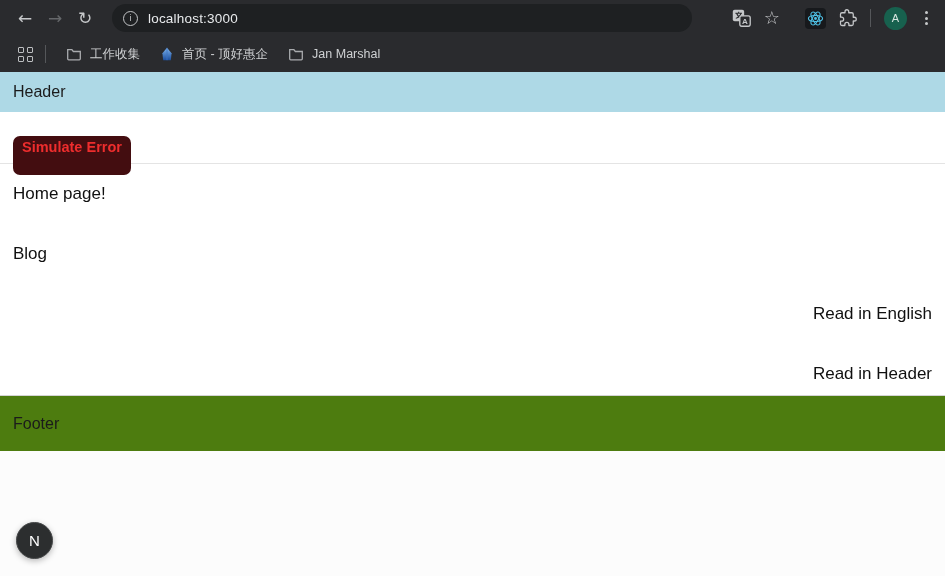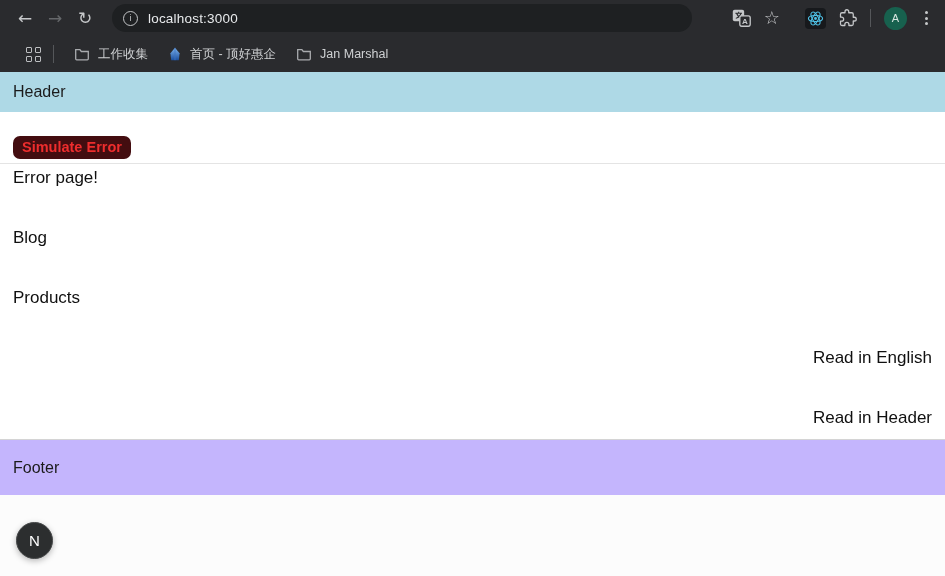--- a/index.html
+++ b/index.html
@@ -37,49 +37,49 @@
     display:flex; align-items:center; justify-content:center; margin-left:12px; cursor:pointer;
   }
   .vdiv { width:1px; height:18px; background:#55575a; }
   .avatar {
     width:23px; height:23px; border-radius:50%; background:#17614e; color:#d6e5df;
     font-size:11px; display:flex; align-items:center; justify-content:center; cursor:pointer;
   }
   .dots { display:flex; flex-direction:column; gap:2.5px; padding:0 5px; cursor:pointer; }
   .dots i { width:3px; height:3px; border-radius:50%; background:#c6c8ca; }
 
-  .bookmarks { height:36px; display:flex; align-items:center; padding:0 22px; }
+  .bookmarks { height:36px; display:flex; align-items:center; padding:0 14px; }
   .apps-grid {
     display:grid; grid-template-columns:6px 6px; gap:3px; padding:4px; cursor:pointer;
   }
   .apps-grid i { width:6px; height:6px; border:1.5px solid #bcbec0; border-radius:1px; }
   .bm-div { width:1px; height:18px; background:#55575a; margin:0 10px 0 8px; }
   .bookmark {
     display:flex; align-items:center; gap:8px; padding:0 10px; height:26px;
     color:#cfd1d3; font-size:12.5px; border-radius:6px; cursor:pointer; white-space:nowrap;
   }
 
   
   .page { position:relative; height:504px; background:#ffffff; }
   .site-header {
     height:40px; background:#aed9e6; display:flex; align-items:center;
     padding:0 13px; font-size:16px; color:#1b1b1b;
   }
   .full-hr { position:absolute; left:0; top:91px; width:100%; border-top:1px solid #e4e4e4; }
   .content { padding:24px 13px 0; position:relative; }
   .simulate-btn {
     position:relative; z-index:2; display:inline-block; background:#430d10; color:#ee2d2d;
-    font-weight:bold; font-size:14.5px; line-height:18px; padding:2px 9px 3px;
+    font-weight:bold; font-size:14.5px; line-height:18px; padding:2px 9px 19px;
     border:none; border-radius:7px; cursor:pointer; font-family:"Liberation Sans", sans-serif;
   }
   .home-line { margin-top:7px; font-size:17px; line-height:24px; color:#101010; }
   .nav-link { display:block; font-size:17px; line-height:24px; color:#101010; text-decoration:none; cursor:pointer;margin-top:36px; }
   .locale-group { margin-top:24px;text-align:right; }
   .site-footer {
-    margin-top:9px; border-top:1px solid #d4d4d4; height:56px; background:#c4b5fd;
+    margin-top:9px; border-top:1px solid #d4d4d4; height:56px; background:#4d7c0f;
     display:flex; align-items:center; padding:0 13px; font-size:16px; color:#1b1b1b;
   }
   .below-footer { height:184px; background:#fcfcfc; }
   .nextjs-badge {
     position:absolute; left:16px; top:522px; width:37px; height:37px; border-radius:50%;
     background:#2c2e2f; border:1px solid #464849; color:#ffffff; cursor:pointer;
     display:flex; align-items:center; justify-content:center; font-size:15px;
     box-shadow:0 2px 6px rgba(0,0,0,.28);
   }
 </style>
@@ -175,23 +175,22 @@
 <div class="page">
   <div class="site-header">
     <span>Header</span>
   </div>
 
   <div class="full-hr"></div>
 
   <div class="content">
     <button class="simulate-btn">Simulate Error</button>
 
-    <div class="home-line">Error page!</div>
+    <div class="home-line">Home page!</div>
     <a class="nav-link">Blog</a>
-    <a class="nav-link">Products</a>
 
     <div class="locale-group">
       <a class="nav-link">Read in English</a>
       <a class="nav-link">Read in Header</a>
     </div>
   </div>
 
   <div class="site-footer">
     <span>Footer</span>
   </div>

